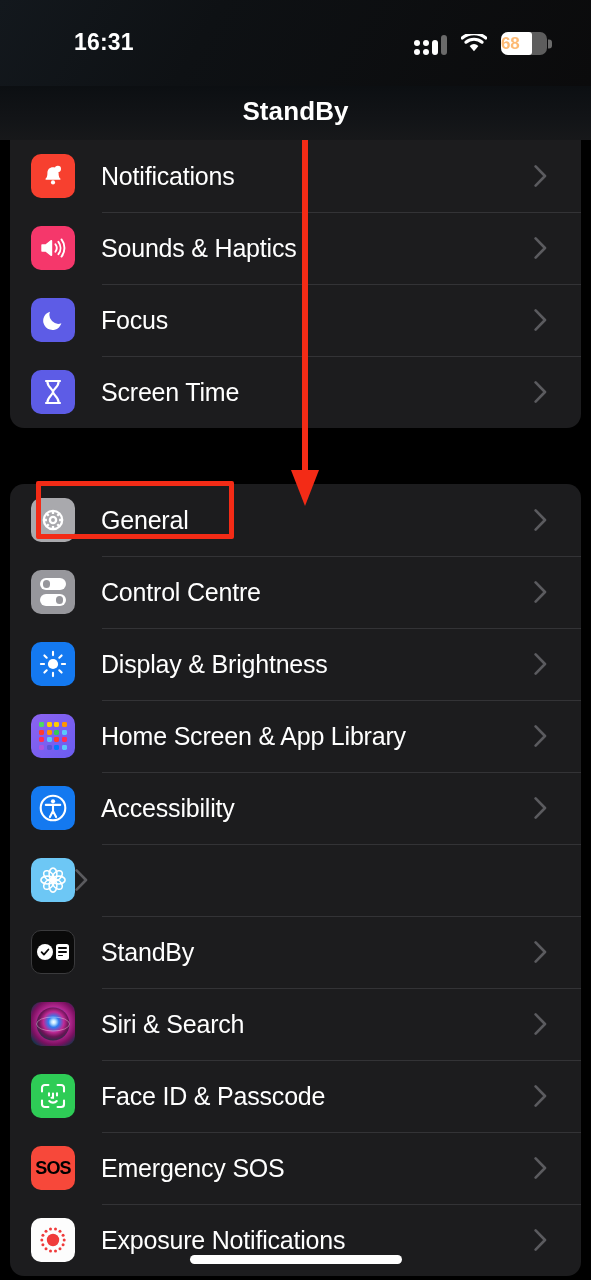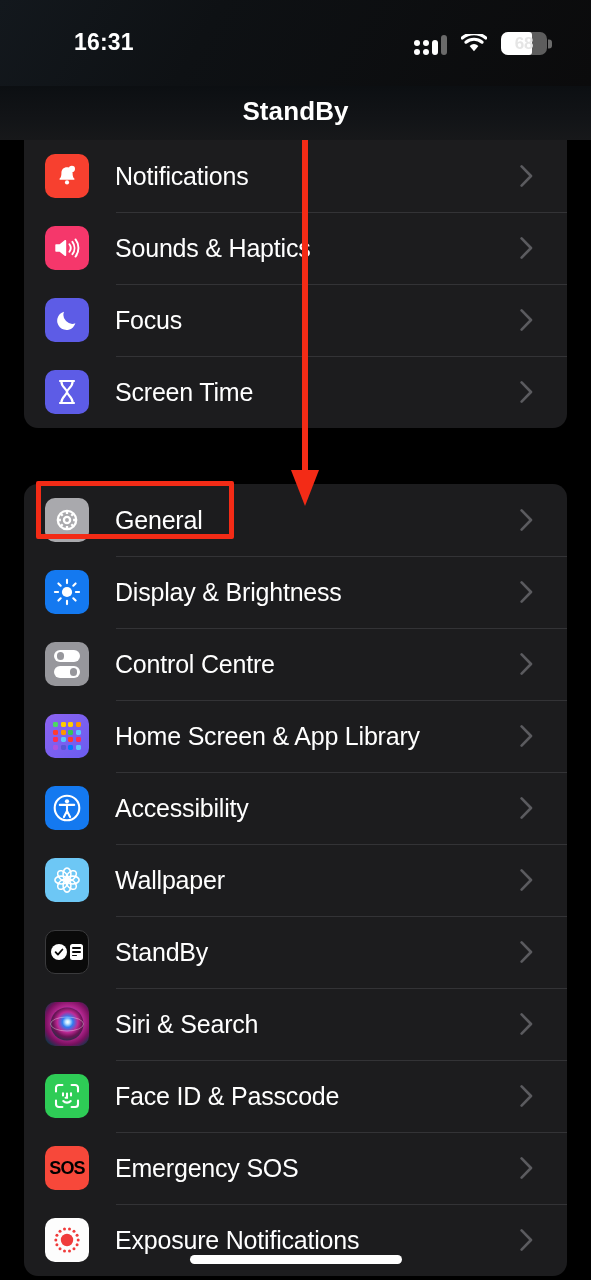--- a/index.html
+++ b/index.html
@@ -44,22 +44,22 @@
 
   .batt {
     position: relative; width: 46px; height: 23px;
     border-radius: 7px; background: #5d5d5d; display:flex; align-items:center;
   }
   .batt-fill {
     position:absolute; left:0; top:0; bottom:0; width:68%;
     border-radius: 7px 3px 3px 7px; background:#fff;
   }
   .batt-num {
-    position:relative; width:100%; text-align:center;
-    font-size:17px; font-weight:700; color:#e5e5e5; z-index:2;
+    position:relative; width:100%; text-align:left;
+    font-size:17px; font-weight:700; color:#fdba74; z-index:2;
     letter-spacing:-.3px;
   }
   .batt-cap {
     position:absolute; right:-5px; top:50%; transform:translateY(-50%);
     width:4px; height:9px; border-radius:0 3px 3px 0; background:#6b6b6b;
   }
 
   
   #navbar {
     position: absolute; top: 86px; left: 0;
@@ -74,21 +74,21 @@
   }
 
   
   #content {
     position:absolute; top:140px; left:0; width:591px;
     height:1140px;
   }
 
   .card {
     position: relative;
-    margin: 0 24px;
+    margin: 0 10px;
     background: #1c1c1e;
     border-radius: 14px;
     overflow: hidden;
   }
   .card.cut-top { border-radius: 0 0 14px 14px; }
 
   .row {
     position: relative;
     display: flex; align-items: center;
     height: 72px;
@@ -259,47 +259,47 @@
             </svg>
           </div>
         <div class="label">General</div>
         <div class="chev">
             <svg viewBox="0 0 13 22">
               <path d="M1.6 1.4 L11 11 L1.6 20.6" stroke="#5b5b5f" stroke-width="2.6" fill="none" stroke-linecap="round" stroke-linejoin="round"></path>
             </svg>
           </div>
       </div>
       <div class="row">
-        <div class="ico ic-display">
-            <svg width="28" height="28" viewBox="0 0 28 28">
-              <circle cx="14" cy="14" r="5.1" fill="#fff"></circle>
-              <g stroke="#fff" stroke-width="2.1" stroke-linecap="round">
-                <path d="M14 1.9v3.2M14 22.9v3.2M1.9 14h3.2M22.9 14h3.2M5.4 5.4l2.3 2.3M20.3 20.3l2.3 2.3M22.6 5.4l-2.3 2.3M7.7 20.3l-2.3 2.3"></path>
-              </g>
-            </svg>
-          </div>
-        <div class="label">Display &amp; Brightness</div>
-        <div class="chev">
-            <svg viewBox="0 0 13 22">
-              <path d="M1.6 1.4 L11 11 L1.6 20.6" stroke="#5b5b5f" stroke-width="2.6" fill="none" stroke-linecap="round" stroke-linejoin="round"></path>
-            </svg>
-          </div>
-      </div>
-      <div class="row">
         <div class="ico ic-control">
             <div class="cc">
               <div class="cc-t l">
                 <i></i>
               </div>
               <div class="cc-t r">
                 <i></i>
               </div>
             </div>
           </div>
         <div class="label">Control Centre</div>
+        <div class="chev">
+            <svg viewBox="0 0 13 22">
+              <path d="M1.6 1.4 L11 11 L1.6 20.6" stroke="#5b5b5f" stroke-width="2.6" fill="none" stroke-linecap="round" stroke-linejoin="round"></path>
+            </svg>
+          </div>
+      </div>
+      <div class="row">
+        <div class="ico ic-display">
+            <svg width="28" height="28" viewBox="0 0 28 28">
+              <circle cx="14" cy="14" r="5.1" fill="#fff"></circle>
+              <g stroke="#fff" stroke-width="2.1" stroke-linecap="round">
+                <path d="M14 1.9v3.2M14 22.9v3.2M1.9 14h3.2M22.9 14h3.2M5.4 5.4l2.3 2.3M20.3 20.3l2.3 2.3M22.6 5.4l-2.3 2.3M7.7 20.3l-2.3 2.3"></path>
+              </g>
+            </svg>
+          </div>
+        <div class="label">Display &amp; Brightness</div>
         <div class="chev">
             <svg viewBox="0 0 13 22">
               <path d="M1.6 1.4 L11 11 L1.6 20.6" stroke="#5b5b5f" stroke-width="2.6" fill="none" stroke-linecap="round" stroke-linejoin="round"></path>
             </svg>
           </div>
       </div>
       <div class="row">
         <div class="ico ic-home">
             <div class="hs-grid">
               <i style="background:#4cd964"></i>
@@ -349,21 +349,20 @@
               <ellipse cx="15" cy="9.3" rx="3.9" ry="6.4" fill="none" stroke="#fff" stroke-width="1.55" transform="rotate(0 15 15)"></ellipse>
               <ellipse cx="15" cy="9.3" rx="3.9" ry="6.4" fill="none" stroke="#fff" stroke-width="1.55" transform="rotate(45 15 15)"></ellipse>
               <ellipse cx="15" cy="9.3" rx="3.9" ry="6.4" fill="none" stroke="#fff" stroke-width="1.55" transform="rotate(90 15 15)"></ellipse>
               <ellipse cx="15" cy="9.3" rx="3.9" ry="6.4" fill="none" stroke="#fff" stroke-width="1.55" transform="rotate(135 15 15)"></ellipse>
               <ellipse cx="15" cy="9.3" rx="3.9" ry="6.4" fill="none" stroke="#fff" stroke-width="1.55" transform="rotate(180 15 15)"></ellipse>
               <ellipse cx="15" cy="9.3" rx="3.9" ry="6.4" fill="none" stroke="#fff" stroke-width="1.55" transform="rotate(225 15 15)"></ellipse>
               <ellipse cx="15" cy="9.3" rx="3.9" ry="6.4" fill="none" stroke="#fff" stroke-width="1.55" transform="rotate(270 15 15)"></ellipse>
               <ellipse cx="15" cy="9.3" rx="3.9" ry="6.4" fill="none" stroke="#fff" stroke-width="1.55" transform="rotate(315 15 15)"></ellipse>
             </svg>
           </div>
-        <div class="label">Wallpaper</div>
         <div class="chev">
             <svg viewBox="0 0 13 22">
               <path d="M1.6 1.4 L11 11 L1.6 20.6" stroke="#5b5b5f" stroke-width="2.6" fill="none" stroke-linecap="round" stroke-linejoin="round"></path>
             </svg>
           </div>
       </div>
       <div class="row">
         <div class="ico ic-standby">
             <div class="sb-g">
               <div class="sb-clock"><svg width="16" height="16" viewBox="0 0 16 16">

